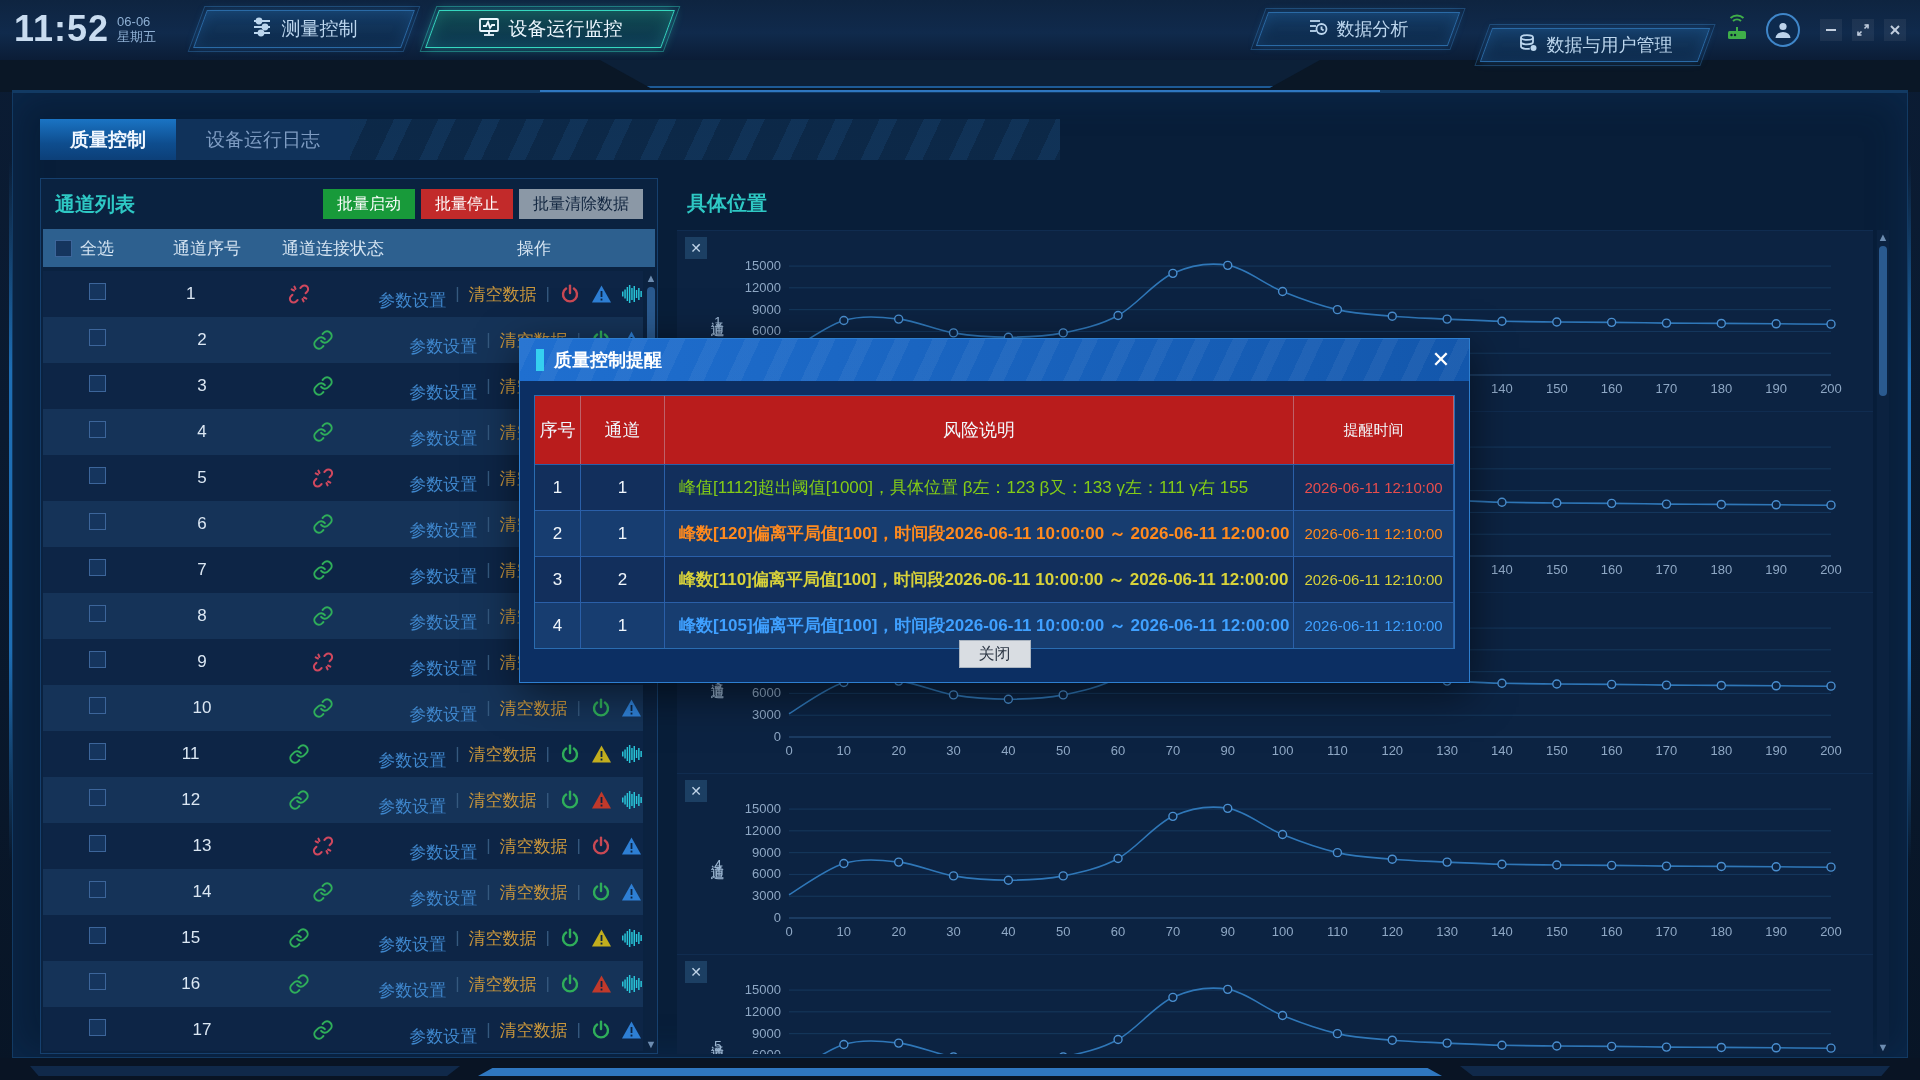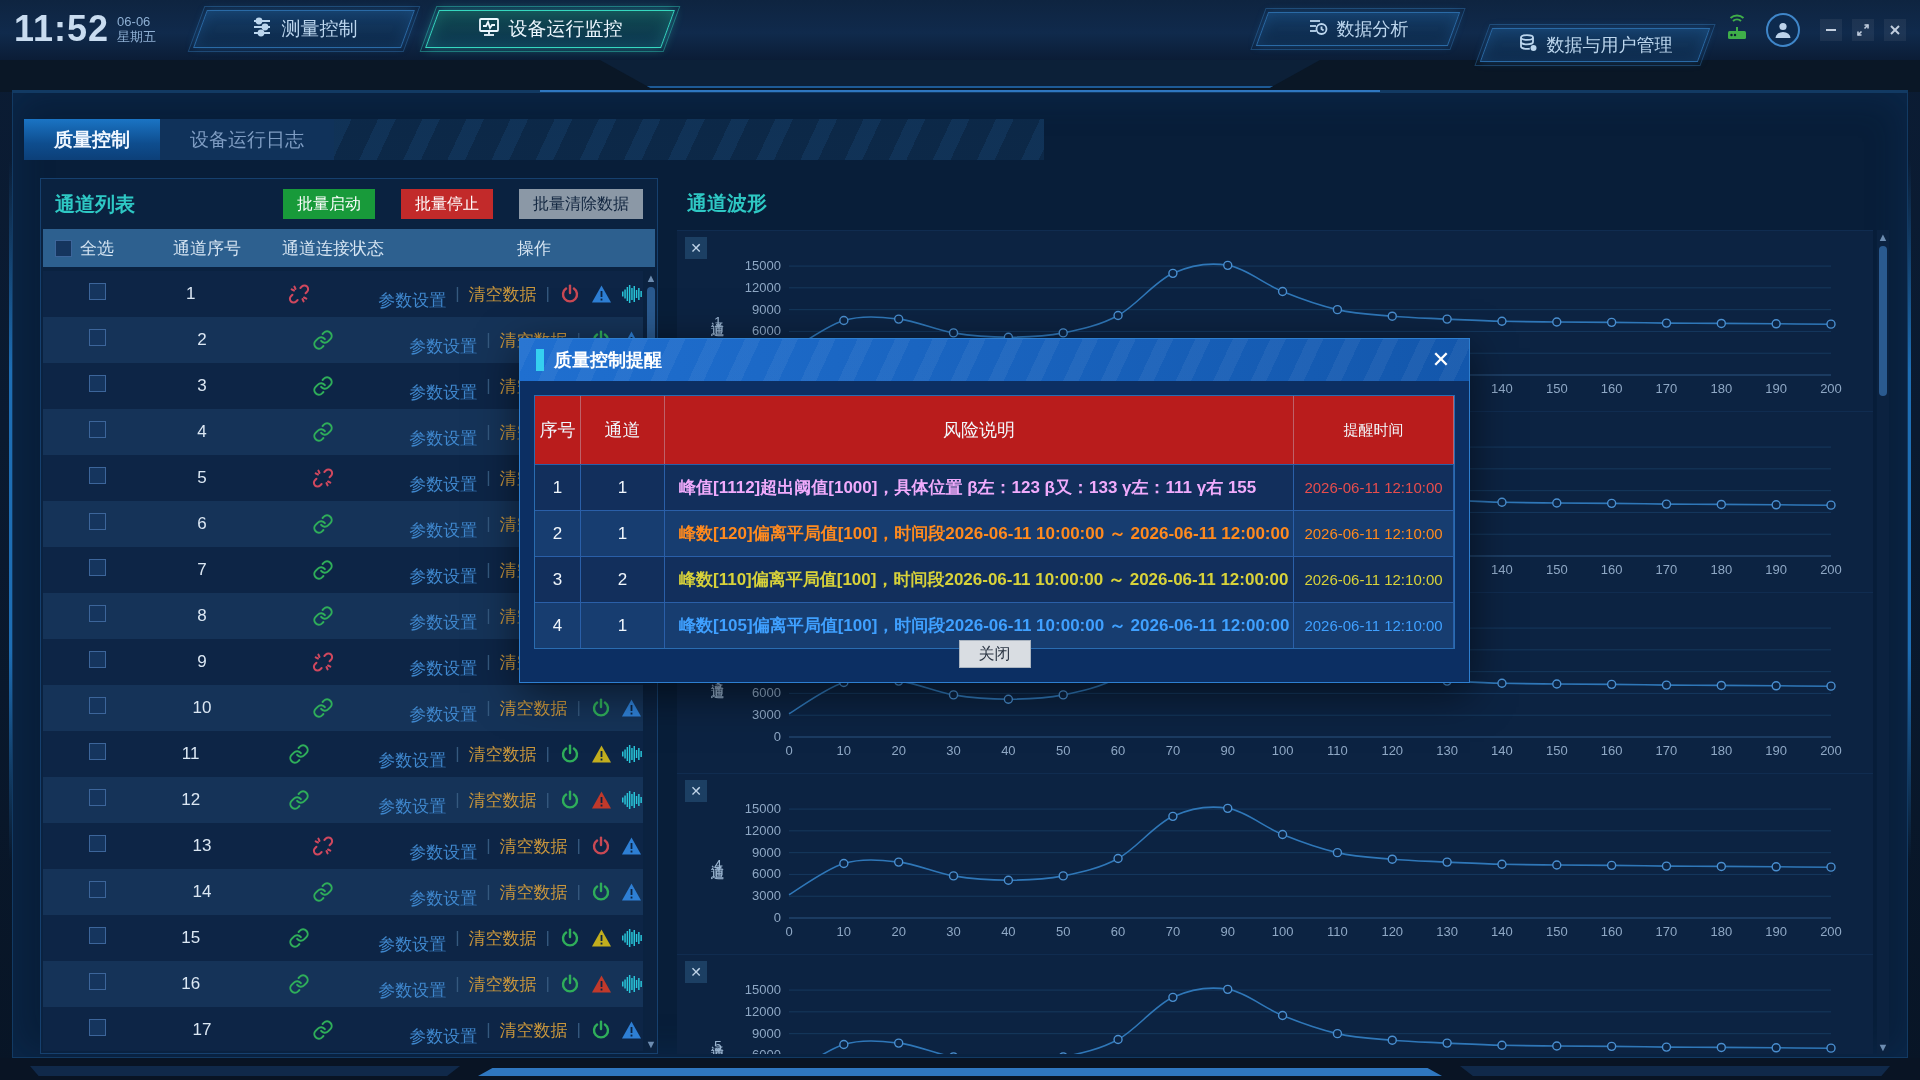--- a/index.html
+++ b/index.html
@@ -50,31 +50,31 @@
 
   
   .frame { position:absolute; left:12px; top:92px; width:1896px; height:966px;
     background:#081e39; border:1px solid #123a63;
     box-shadow:inset 0 0 40px rgba(20,70,130,.25); }
   .edge-glow-l,.edge-glow-r { position:absolute; top:160px; width:3px; height:700px;
     background:linear-gradient(180deg,transparent,#1e6eb4 30%,#1e6eb4 70%,transparent); z-index:3; }
   .edge-glow-l { left:9px; } .edge-glow-r { right:9px; }
 
   
-  .tabbar { position:absolute; left:24px; top:119px; height:41px; display:flex; z-index:3; }
+  .tabbar { position:absolute; left:40px; top:119px; height:41px; display:flex; z-index:3; }
   .tab { height:41px; padding:0 30px; display:flex; align-items:center; font-size:19px; cursor:pointer; }
   .tab.active { background:linear-gradient(180deg,#1a74c4 0%,#0e4d8e 60%,#0c3f78 100%); color:#f0f7ff; font-weight:bold; }
   .tab.inactive { background:#10325a; color:#7e9cc2; }
   .tabstripe { width:710px; height:41px;
     background:repeating-linear-gradient(115deg,#12365c 0 16px,#0d2a4a 16px 40px); opacity:.85; }
 
   
   .left-panel { position:absolute; left:40px; top:178px; width:618px; height:876px;
     background:#0a2240; border:1px solid #16406e; z-index:2; }
-  .lp-head { height:50px; display:flex; align-items:center; padding:0 14px; gap:26px; }
+  .lp-head { height:50px; display:flex; align-items:center; padding:0 14px; gap:6px; }
   .lp-title { font-size:20px; color:#2ec8c4; font-weight:bold; flex:1; }
   .btn { height:30px; padding:0 14px; font-size:16px; border:none; cursor:pointer; color:#fff; }
   .btn.start { background:#189a3a; }
   .btn.stop { background:#c22a2a; }
   .btn.clearall { background:#8b98a6; color:#10243e; }
   .thead { height:38px; margin:0 2px; background:#2d608f; display:flex; align-items:center;
     font-size:17px; color:#d5e4f2; }
   .thead .c1 { width:118px; display:flex; align-items:center; gap:8px; padding-left:12px; }
   .thead .c2 { width:92px; text-align:center; }
   .thead .c3 { width:160px; text-align:center; }
@@ -895,21 +895,21 @@
         </div>
       </div>
     <div class="vscroll" style="left:604px;top:92px;bottom:2px;">
       <div class="arr" style="top:0;">▲</div>
       <div class="thumb" style="top:16px;height:70px;"></div>
       <div class="arr" style="bottom:0;">▼</div>
     </div>
   </div>
 
   <div class="right-panel">
-    <div class="rp-title">通道波形</div>
+    <div class="rp-title">具体位置</div>
     <div class="charts" id="charts">
         <div class="chartblock">
           <span class="chart-close">✕</span>
           <span class="chart-ylabel">通道1</span>
           <svg class="chart-svg" width="1130" height="158" viewBox="0 0 1130 158">
             <line x1="62" y1="132" x2="1104" y2="132" stroke="#2a5580" stroke-width="1"></line>
             <text x="54" y="136" fill="#8fa8c5" font-size="13" text-anchor="end">0</text>
             <line x1="62" y1="110.21428571428572" x2="1104" y2="110.21428571428572" stroke="#16395e" stroke-width="1"></line>
             <text x="54" y="114.21428571428572" fill="#8fa8c5" font-size="13" text-anchor="end">3000</text>
             <line x1="62" y1="88.42857142857143" x2="1104" y2="88.42857142857143" stroke="#16395e" stroke-width="1"></line>
@@ -1212,21 +1212,21 @@
       <div class="mthead">
         <div class="mc1">序号</div>
         <div class="mc2">通道</div>
         <div class="mc3" style="justify-content:center;padding-left:0;">风险说明</div>
         <div class="mc4">提醒时间</div>
       </div>
       <div id="modal-rows">
           <div class="mtr">
             <div class="mc1">1</div>
             <div class="mc2">1</div>
-            <div class="mc3" style="color:#f0abfc;font-weight:bold;">峰值[1112]超出阈值[1000]，具体位置  β左：123  β又：133  γ左：111 γ右  155</div>
+            <div class="mc3" style="color:#84cc16;font-weight:normal;">峰值[1112]超出阈值[1000]，具体位置  β左：123  β又：133  γ左：111 γ右  155</div>
             <div class="mc4" style="color:#e84d4d;">2026-06-11 12:10:00</div>
           </div>
           <div class="mtr">
             <div class="mc1">2</div>
             <div class="mc2">1</div>
             <div class="mc3" style="color:#ff8a1e;font-weight:bold;">峰数[120]偏离平局值[100]，时间段2026-06-11 10:00:00 ～ 2026-06-11 12:00:00</div>
             <div class="mc4" style="color:#ff8a1e;">2026-06-11 12:10:00</div>
           </div>
           <div class="mtr">
             <div class="mc1">3</div>

